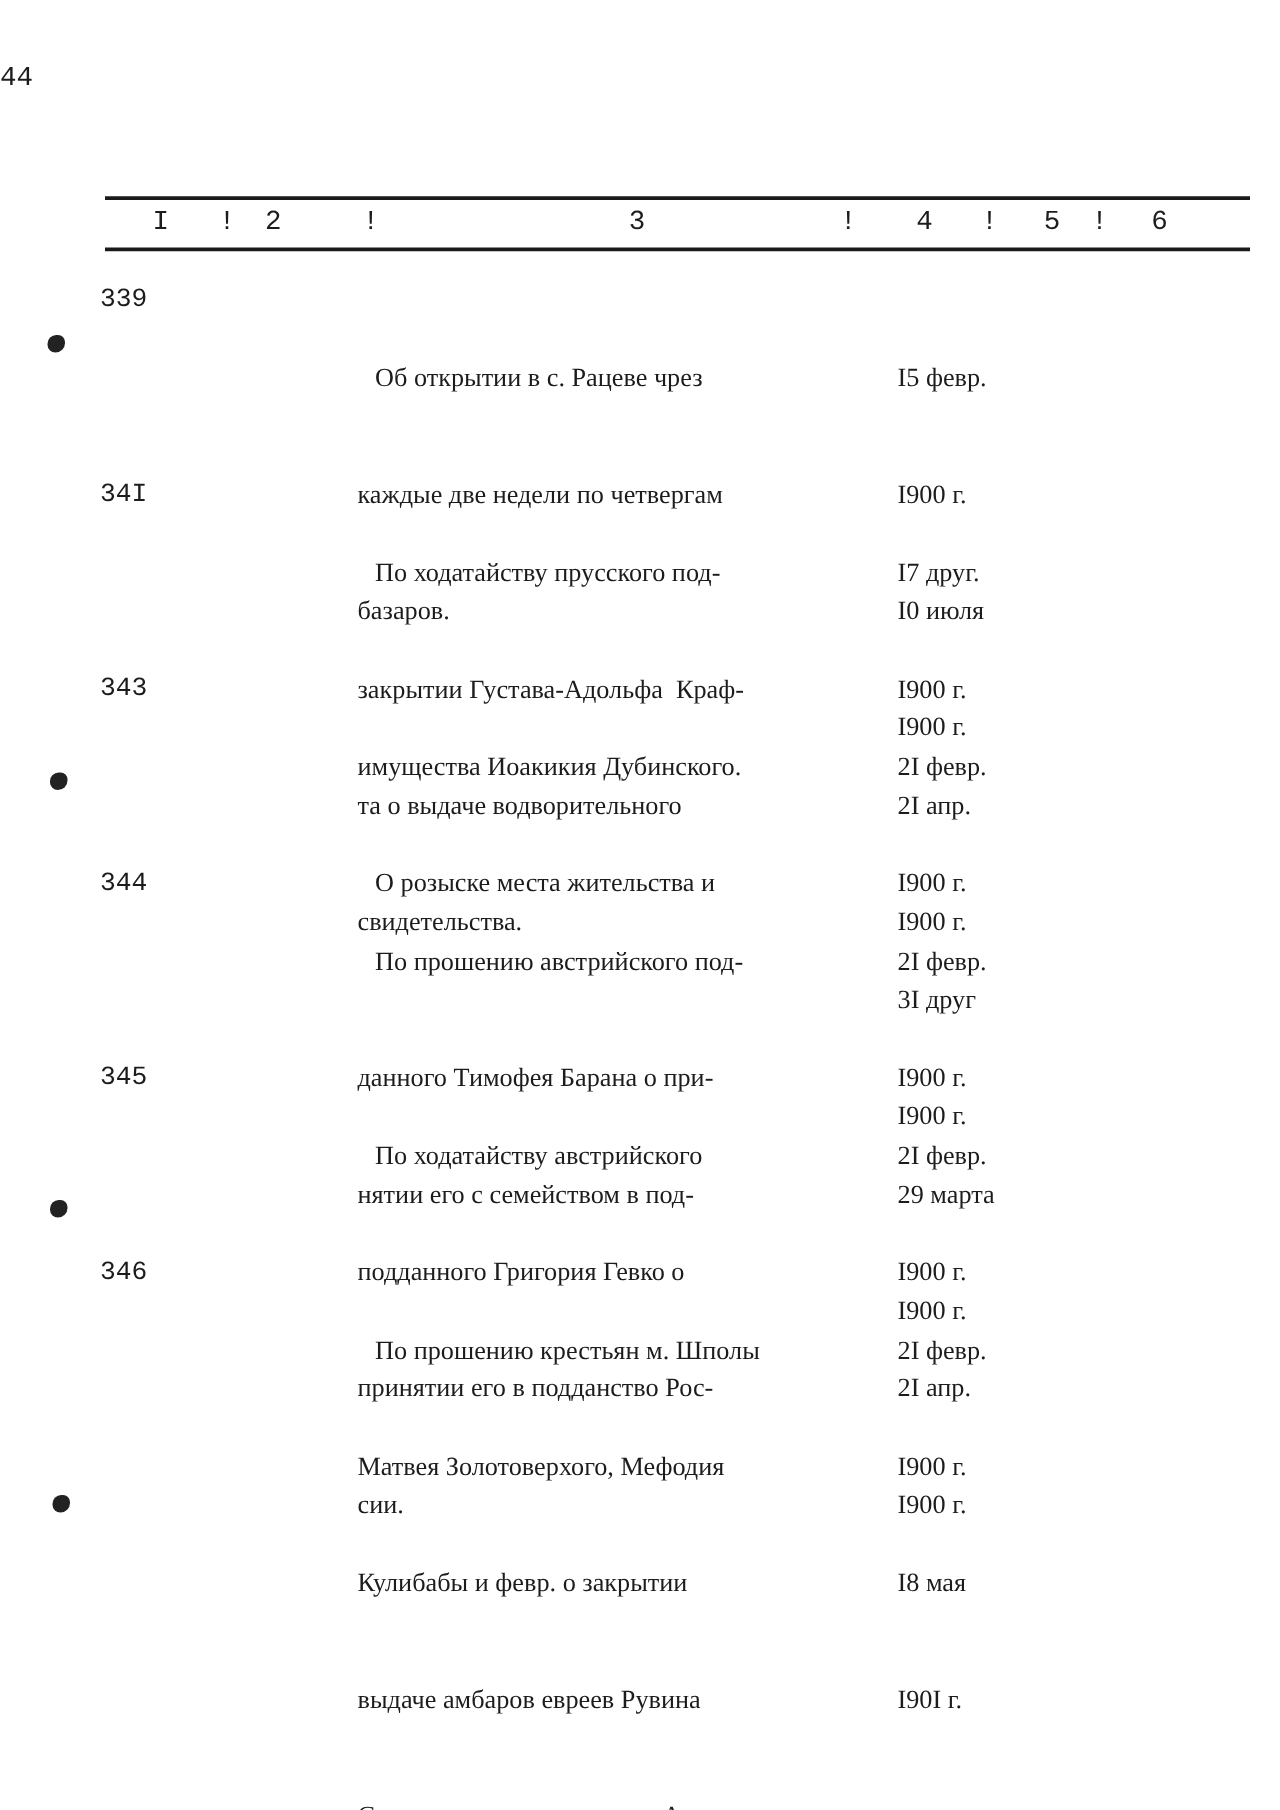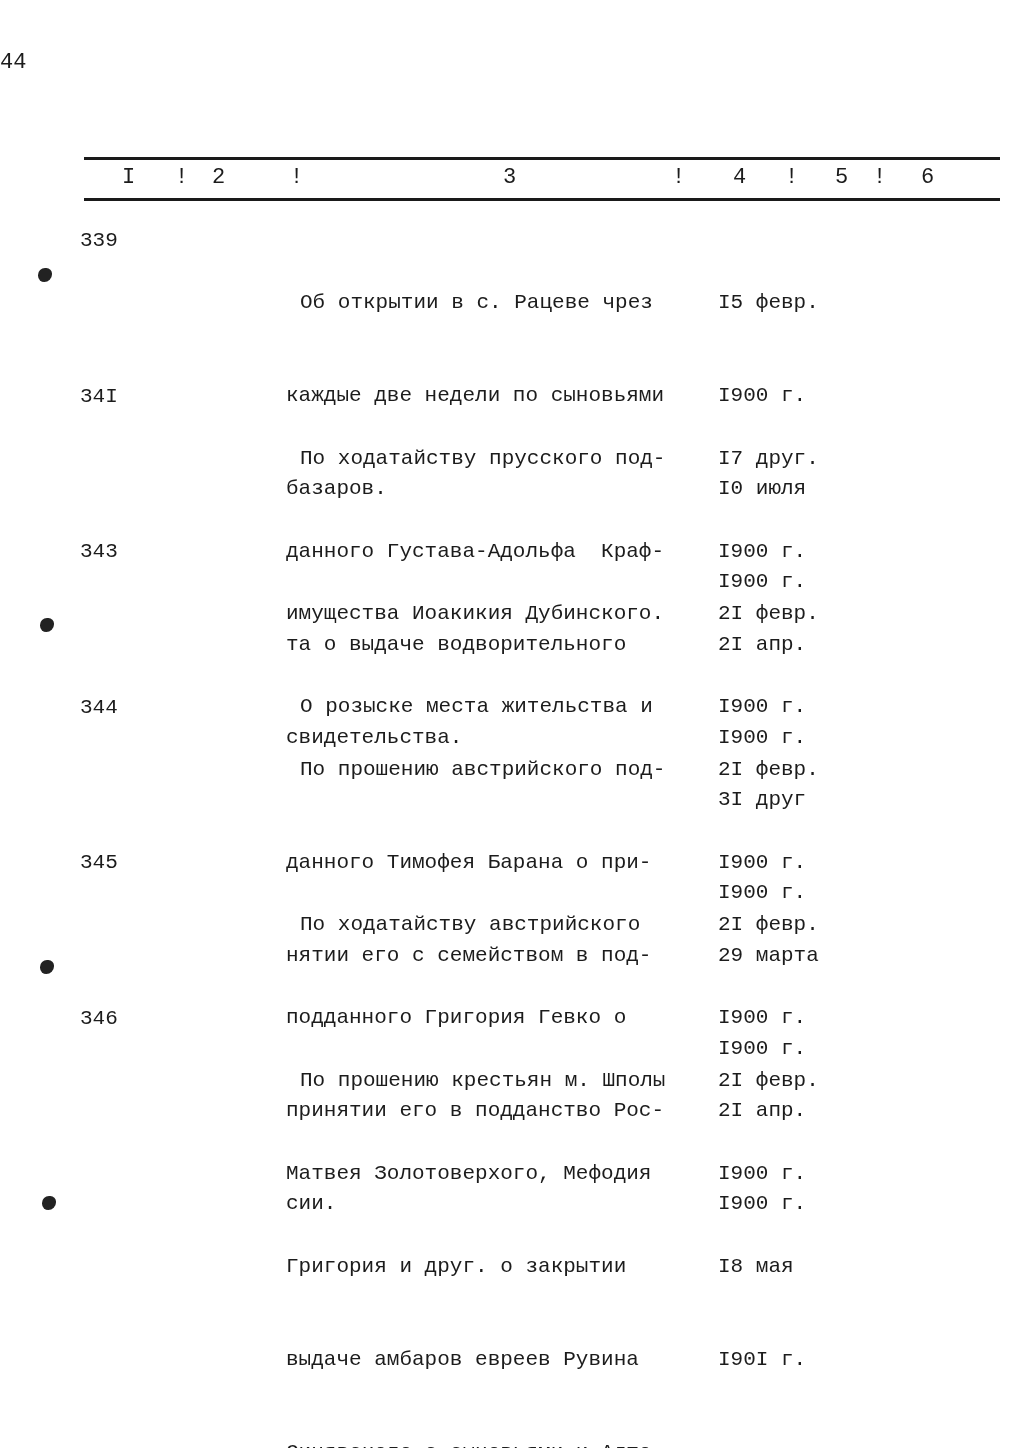--- a/index.html
+++ b/index.html
@@ -14,21 +14,21 @@
   }
   .rule { position: absolute; left: 84px; width: 916px; background: #1a1a1a; }
   .rule-top { top: 157px; height: 3px; }
   .rule-bottom { top: 198px; height: 3px; }
   .header-row { position: absolute; top: 165px; left: 0; width: 1024px; height: 28px; font-size: 22px; }
   .hcell { position: absolute; top: 0; }
   .rec { position: absolute; left: 0; width: 1024px; font-size: 21px; line-height: 31px; }
   .rec-num { position: absolute; left: 80px; top: 0; }
   .rec-text { position: absolute; left: 286px; top: 0; width: 395px; white-space: pre; }
   .rec-dates { position: absolute; left: 718px; top: 0; white-space: pre; }
-  .line { display: block; height: 31px; }
+  .line { display: block; height: 31px; font-family: Liberation Serif, serif; }
   .blot { position: absolute; width: 14px; height: 14px; border-radius: 50% 40% 55% 45%; background: #222; }
 </style>
 </head>
 <body>
 
 <div class="page-number">44</div>
 
 <div class="rule rule-top"></div>
 <div class="header-row">
   <span class="hcell" style="left:122px">I</span>
@@ -42,36 +42,36 @@
   <span class="hcell" style="left:835px">5</span>
   <span class="hcell" style="left:873px">!</span>
   <span class="hcell" style="left:921px">6</span>
 </div>
 <div class="rule rule-bottom"></div>
 
 <div class="rec" style="top:225px">
   <span class="rec-num">339</span>
   <div class="rec-text">
     <span class="line" style="padding-left:14px">Об открытии в с. Рацеве чрез</span>
-    <span class="line">каждые две недели по сыновьями</span>
+    <span class="line">каждые две недели по четвергам</span>
     <span class="line">базаров.</span>
   </div>
   <div class="rec-dates">
     <span class="line">I5 февр.</span>
     <span class="line">I900 г.</span>
     <span class="line">I0 июля</span>
     <span class="line">I900 г.</span>
   </div>
 </div>
 
 <div class="rec" style="top:381px">
   <span class="rec-num">34I</span>
   <div class="rec-text">
     <span class="line" style="padding-left:14px">По ходатайству прусского под-</span>
-    <span class="line">данного Густава-Адольфа  Краф-</span>
+    <span class="line">закрытии Густава-Адольфа  Краф-</span>
     <span class="line">та о выдаче водворительного</span>
     <span class="line">свидетельства.</span>
   </div>
   <div class="rec-dates">
     <span class="line">I7 друг.</span>
     <span class="line">I900 г.</span>
     <span class="line">2I апр.</span>
     <span class="line">I900 г.</span>
   </div>
 </div>
@@ -119,21 +119,21 @@
     <span class="line">2I апр.</span>
     <span class="line">I900 г.</span>
   </div>
 </div>
 
 <div class="rec" style="top:1003px">
   <span class="rec-num">346</span>
   <div class="rec-text">
     <span class="line" style="padding-left:14px">По прошению крестьян м. Шполы</span>
     <span class="line">Матвея Золотоверхого, Мефодия</span>
-    <span class="line">Григория и друг. о закрытии</span>
+    <span class="line">Кулибабы и февр. о закрытии</span>
     <span class="line">выдаче амбаров евреев Рувина</span>
     <span class="line">Синявского с сыновьями и Алте-</span>
     
     
     
     
     
   </div>
   <div class="rec-dates">
     <span class="line">2I февр.</span>

